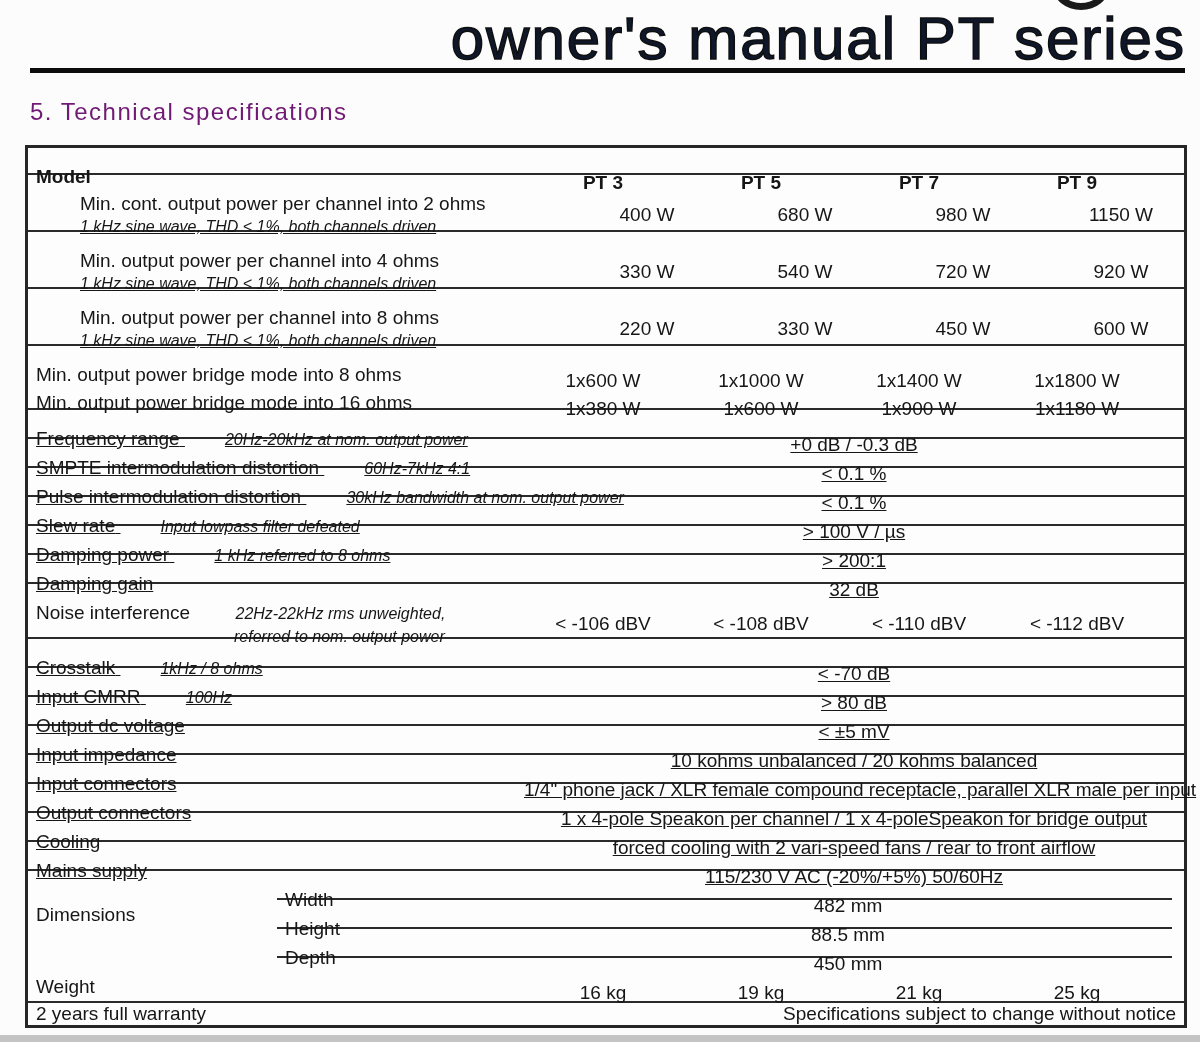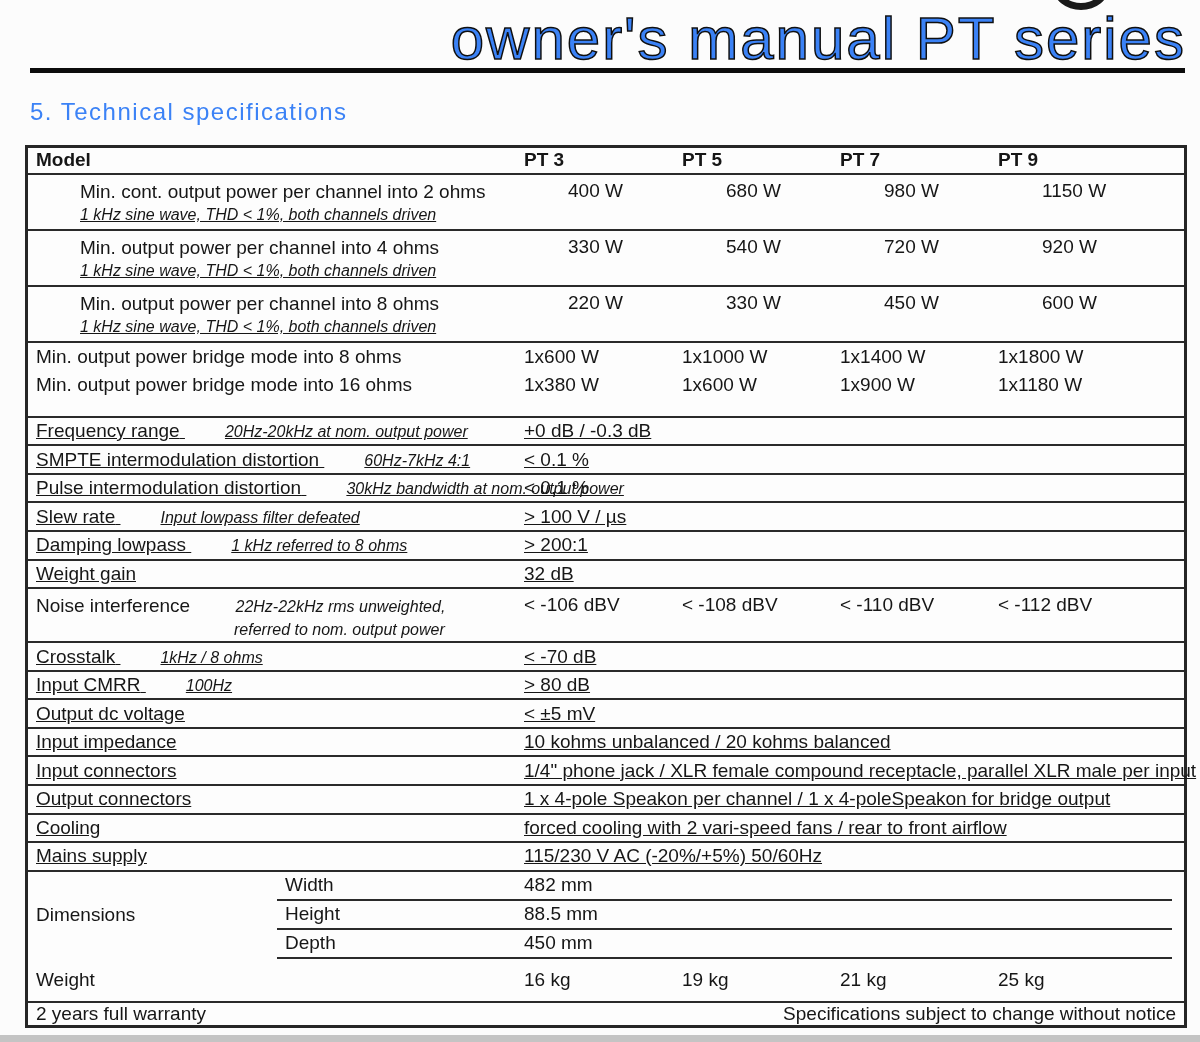--- a/index.html
+++ b/index.html
@@ -10,30 +10,30 @@
     -webkit-font-smoothing:antialiased;
   }
   
   .logo-arc{
     position:absolute;left:1053px;top:-36px;width:56px;height:46px;
     border:7px solid #1a1a1a;border-radius:50%;box-sizing:border-box;
     background:transparent;
   }
   .doc-title{
     position:absolute;top:4px;right:14px;white-space:nowrap;
-    font-size:60px;letter-spacing:2px;color:#3b82f6;
+    font-size:60px;letter-spacing:2px;color:#0f172a;
     -webkit-text-stroke:1.5px #0f0f0f;
   }
   .title-rule{
     position:absolute;top:68px;left:30px;width:1155px;height:5px;
     background:#0c0c0c;
   }
   .section-heading{
     position:absolute;top:98px;left:30px;
-    font-size:24px;letter-spacing:1.5px;color:#3b82f6;
+    font-size:24px;letter-spacing:1.5px;color:#701a75;
   }
   
   .spec-table{
     position:absolute;top:145px;left:25px;width:1162px;height:883px;
     box-sizing:border-box;border:3px solid #262626;background:#fdfdfd;
     display:flex;flex-direction:column;font-size:19px;
   }
   .t-row{
     display:grid;box-sizing:border-box;
     border-bottom:2px solid #2a2a2a;
@@ -42,22 +42,22 @@
   .cols5{grid-template-columns:496px 158px 158px 158px 158px 1fr;}
   .cols2{grid-template-columns:496px 660px;}
   .h27{height:27px;}
   .h29{height:29px;text-decoration:underline;}
   .h30{height:45px;}
   .h55{height:55px;}
   .h57{height:57px;padding-left:44px;}
   .h60{height:76px;}
   .h87{height:87px;}
   .grow{flex:1 1 auto;}
-  .cell-label{padding-left:8px;white-space:nowrap;}
-  .cell-val{white-space:nowrap;}
+  .cell-label{padding-left:8px;white-space:nowrap;margin-top:12px;}
+  .cell-val{text-align:center;white-space:nowrap;margin-top:24px;}
   .bold{font-weight:bold;}
   .note{font-style:italic;font-size:16px;white-space:nowrap;}
   .note-inline{margin-left:40px;}
   .top-align{align-items:start;}
   .top-align > div{padding-top:5px;}
   .two-line .main-line{line-height:24px;}
   .two-line .note{line-height:22px;display:block;text-decoration:underline;}
   .noise-note2{margin-left:198px;line-height:22px;}
   
   .sub-line{display:grid;grid-template-columns:496px 158px 158px 158px 158px 1fr;align-items:center;height:28px;}
@@ -181,29 +181,29 @@
   <div class="t-row cols2 h29">
     <div class="cell-label">
       <span>Slew rate</span>
       <span class="note note-inline">Input lowpass filter defeated</span>
     </div>
     <div class="cell-val">&gt; 100 V / µs</div>
   </div>
 
   <div class="t-row cols2 h29">
     <div class="cell-label">
-      <span>Damping lowpass</span>
+      <span>Damping power</span>
       <span class="note note-inline">1 kHz referred to 8 ohms</span>
     </div>
     <div class="cell-val">&gt; 200:1</div>
   </div>
 
   <div class="t-row cols2 h29">
     <div class="cell-label">
-      <span>Weight gain</span>
+      <span>Damping gain</span>
     </div>
     <div class="cell-val">32 dB</div>
   </div>
 
   <div class="t-row cols5 h55 top-align">
     <div class="cell-label">
       <div style="line-height:24px;">
         <span>Noise interference</span>
         <span class="note note-inline">22Hz-22kHz rms unweighted,</span>
       </div>

